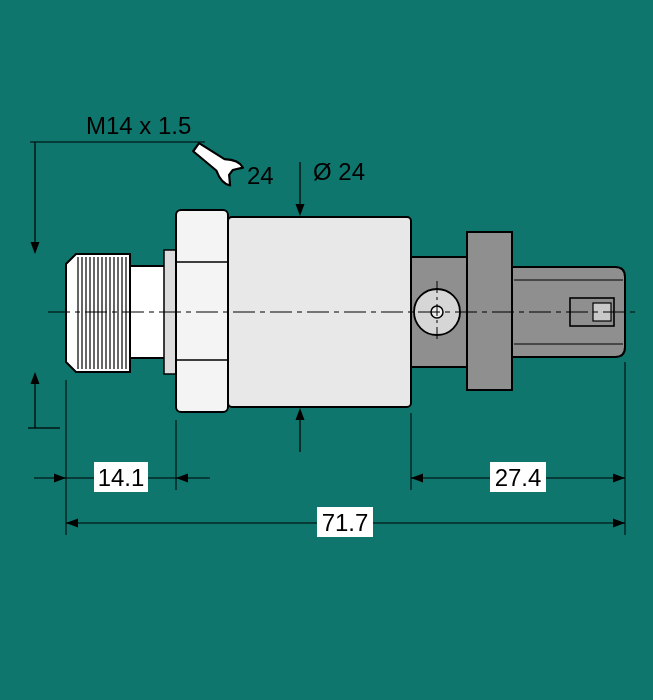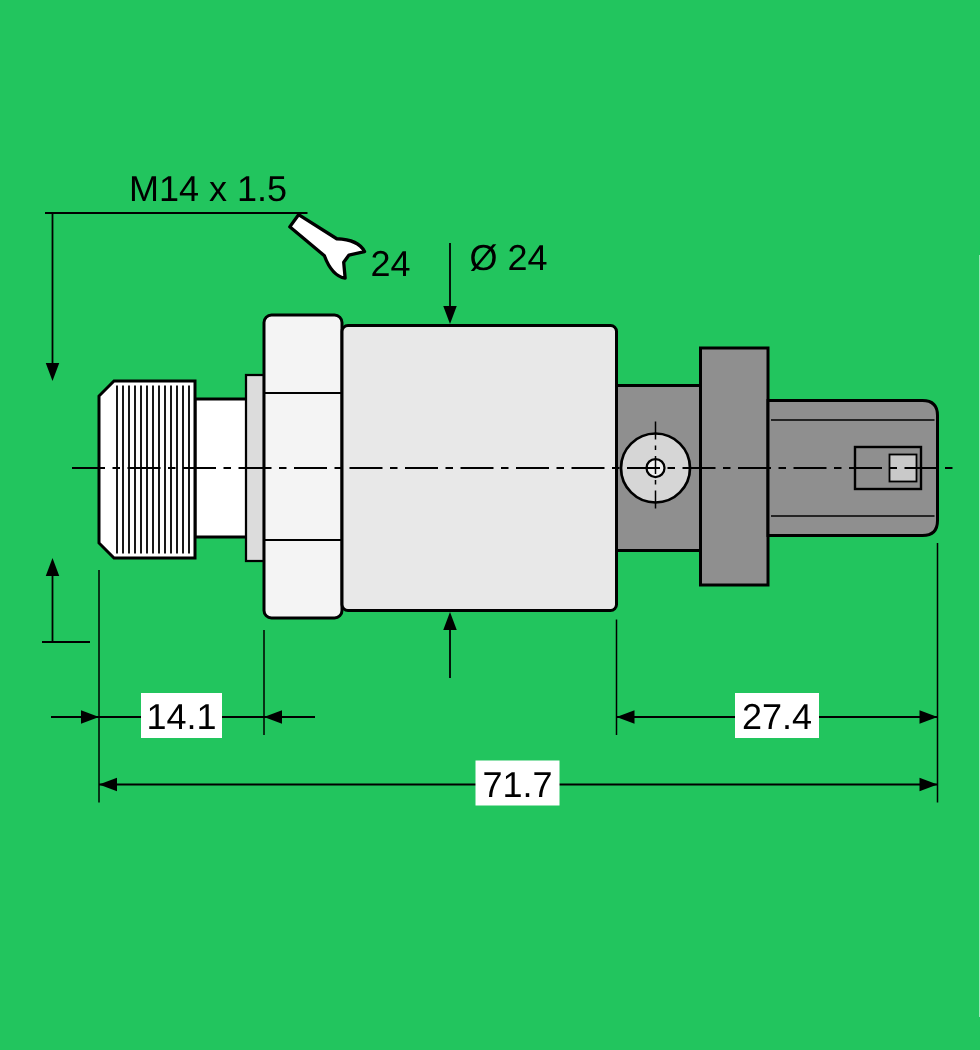--- a/index.html
+++ b/index.html
@@ -5,21 +5,21 @@
   html, body {
     margin: 0;
     padding: 0;
     background: #ffffff;
     font-family: "Liberation Sans", sans-serif;
   }
   #stage {
     position: relative;
     width: 653px;
     height: 700px;
-    background: #22c55e;
+    background: #0f766e;
     overflow: hidden;
   }
   svg { position: absolute; inset: 0; }
   text {
     font-family: "Liberation Sans", sans-serif;
     font-size: 24px;
     fill: #000000;
   }
   .dim-text { text-anchor: middle; }
 </style>

